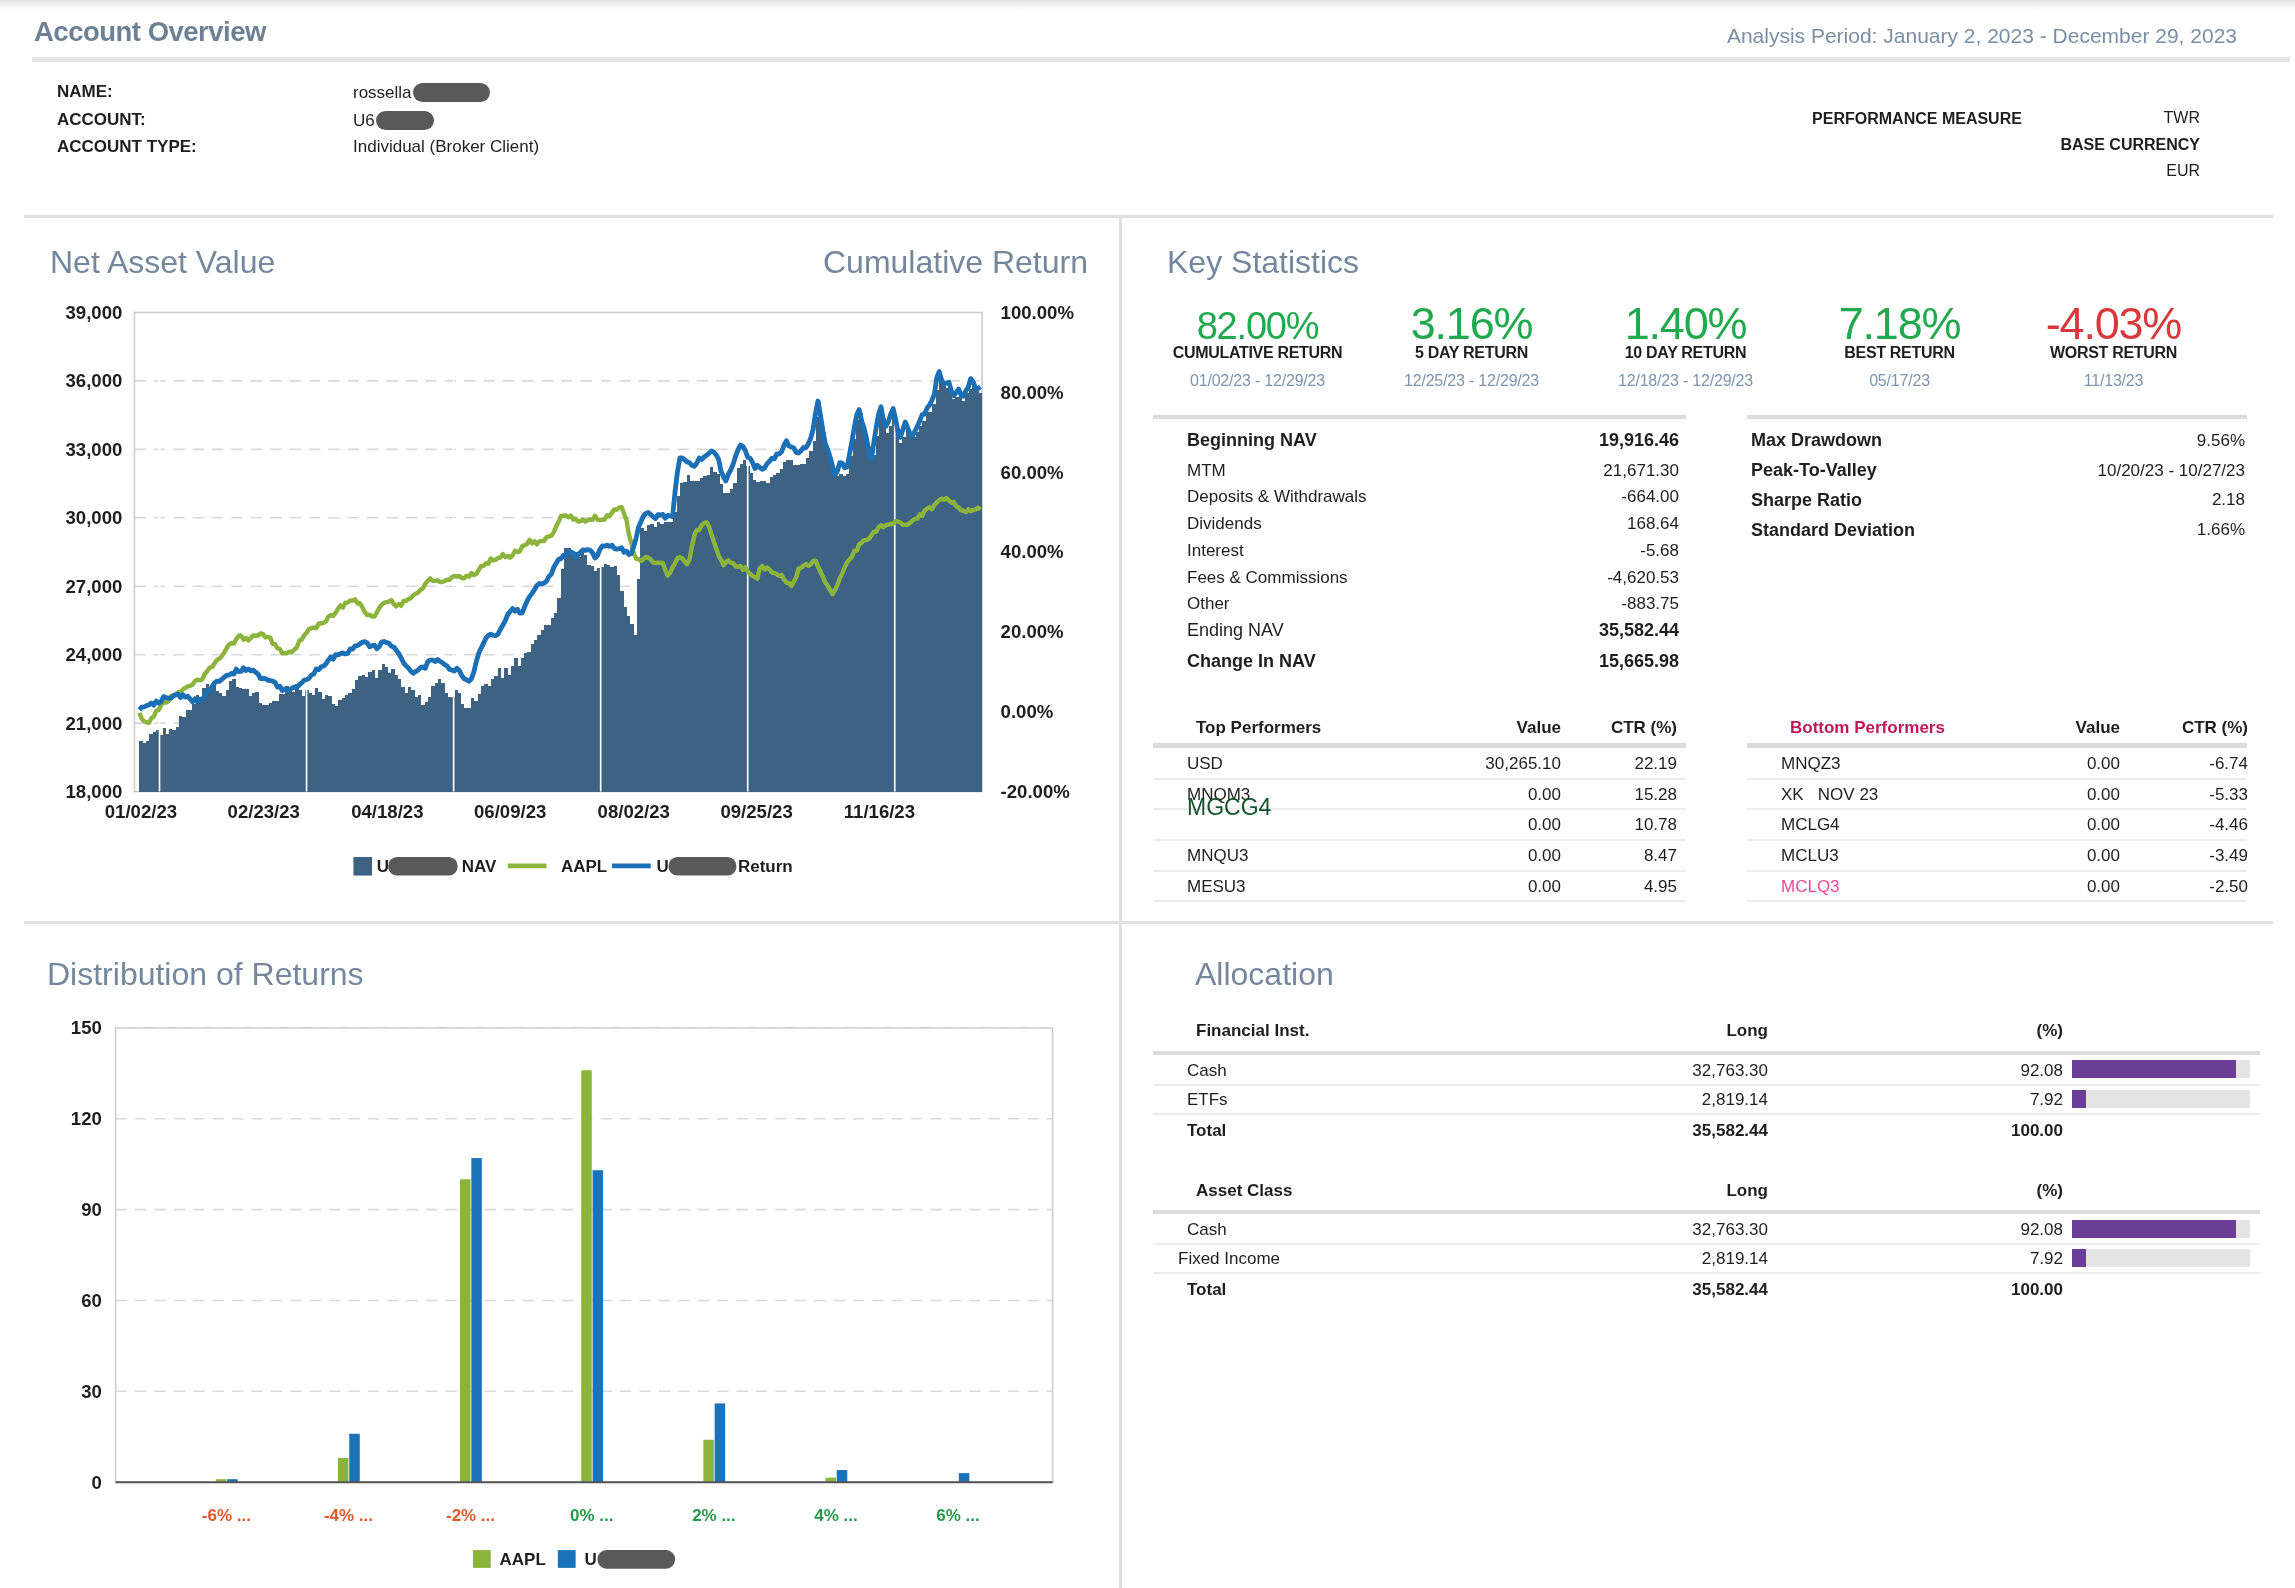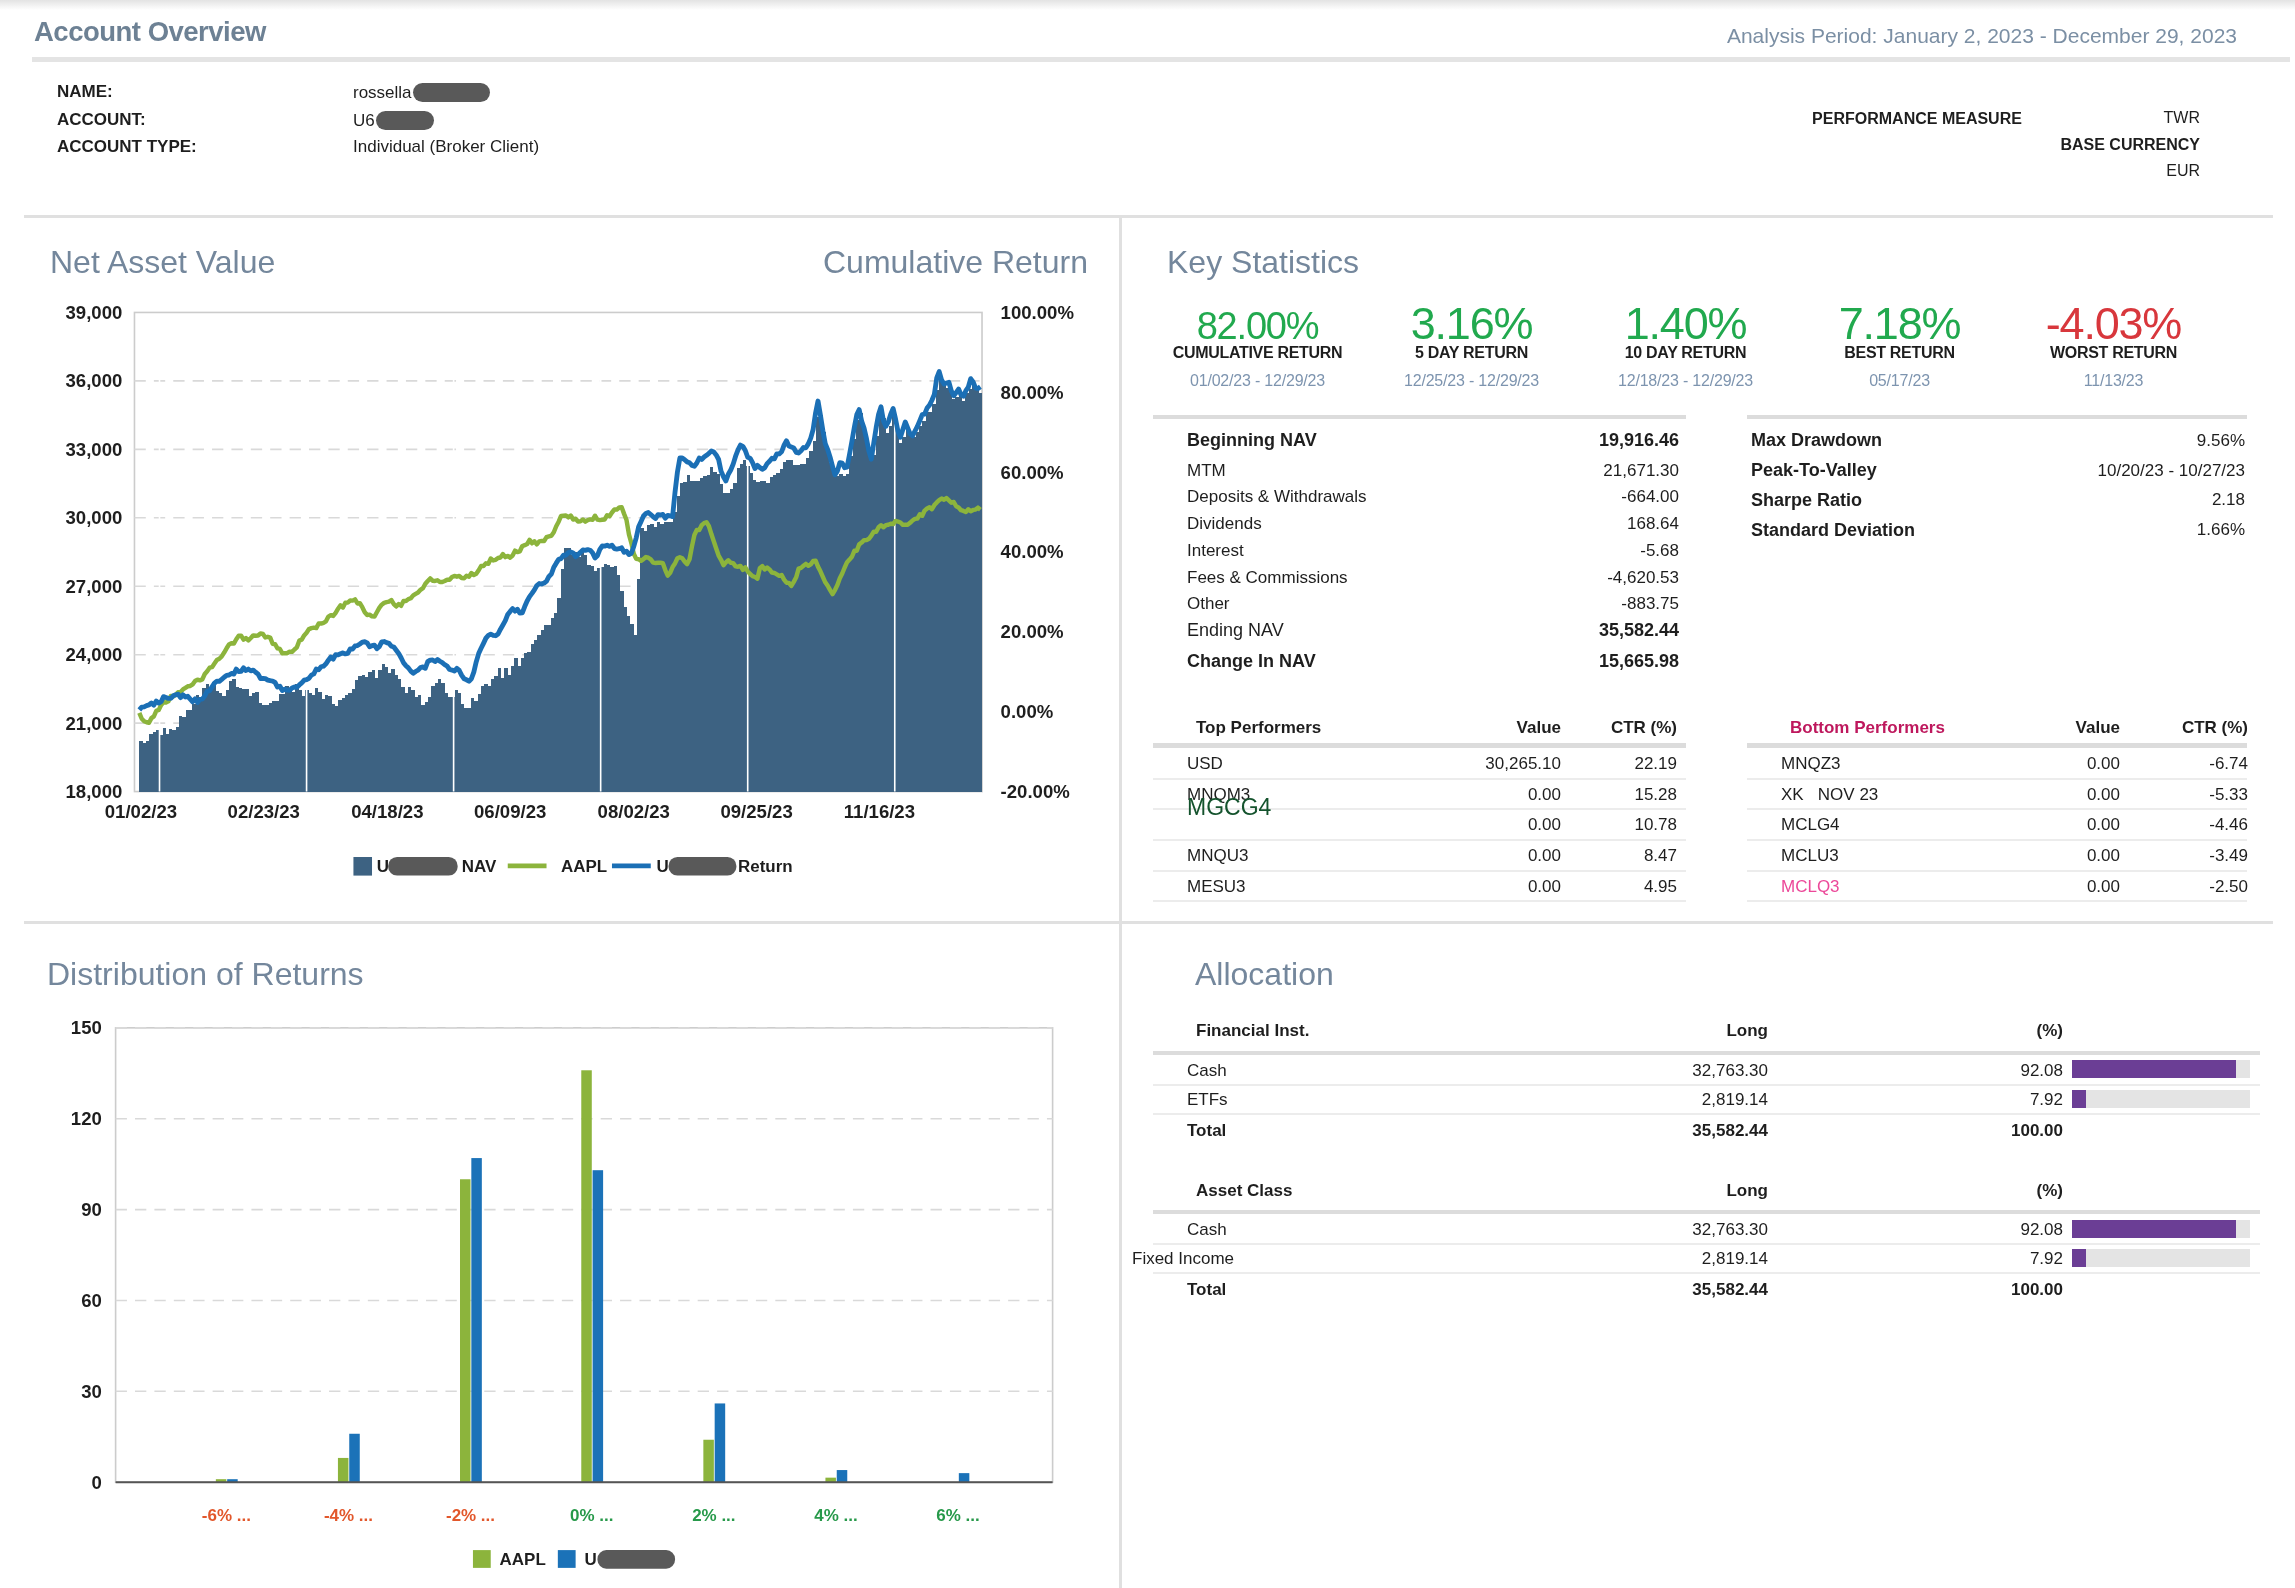--- a/index.html
+++ b/index.html
@@ -238,21 +238,21 @@
 <div class="ab" style="left:1196px;top:1182px;font-size:17px;font-weight:700;color:#1e1e1e;line-height:1;">Asset Class</div>
 <div class="ab" style="left:1202px;top:1182px;font-size:17px;font-weight:700;color:#1e1e1e;line-height:1;width:566px;text-align:right;">Long</div>
 <div class="ab" style="left:1497px;top:1182px;font-size:17px;font-weight:700;color:#1e1e1e;line-height:1;width:566px;text-align:right;">(%)</div>
 <div class="ab" style="left:1153px;top:1210px;width:1107px;height:4px;background:#dcdcdc"></div>
 <div class="ab" style="left:1187px;top:1221px;font-size:17px;font-weight:400;color:#1e1e1e;line-height:1;">Cash</div>
 <div class="ab" style="left:1202px;top:1221px;font-size:17px;font-weight:400;color:#1e1e1e;line-height:1;width:566px;text-align:right;">32,763.30</div>
 <div class="ab" style="left:1497px;top:1221px;font-size:17px;font-weight:400;color:#1e1e1e;line-height:1;width:566px;text-align:right;">92.08</div>
 <div class="ab" style="left:2072px;top:1220px;width:178px;height:18px;background:#e4e4e4"></div>
 <div class="ab" style="left:2072px;top:1220px;width:164px;height:18px;background:#6b3e95"></div>
 <div class="ab" style="left:1153px;top:1243px;width:1107px;height:1.6px;background:#ececec"></div>
-<div class="ab" style="left:1132px;top:1250px;font-size:17px;font-weight:400;color:#1e1e1e;line-height:1;">Fixed Income</div>
+<div class="ab" style="left:1178px;top:1250px;font-size:17px;font-weight:400;color:#1e1e1e;line-height:1;">Fixed Income</div>
 <div class="ab" style="left:1202px;top:1250px;font-size:17px;font-weight:400;color:#1e1e1e;line-height:1;width:566px;text-align:right;">2,819.14</div>
 <div class="ab" style="left:1497px;top:1250px;font-size:17px;font-weight:400;color:#1e1e1e;line-height:1;width:566px;text-align:right;">7.92</div>
 <div class="ab" style="left:2072px;top:1249px;width:178px;height:18px;background:#e4e4e4"></div>
 <div class="ab" style="left:2072px;top:1249px;width:13.7px;height:18px;background:#6b3e95"></div>
 <div class="ab" style="left:1153px;top:1272px;width:1107px;height:1.6px;background:#ececec"></div>
 <div class="ab" style="left:1187px;top:1281px;font-size:17px;font-weight:700;color:#1e1e1e;line-height:1;">Total</div>
 <div class="ab" style="left:1202px;top:1281px;font-size:17px;font-weight:700;color:#1e1e1e;line-height:1;width:566px;text-align:right;">35,582.44</div>
 <div class="ab" style="left:1497px;top:1281px;font-size:17px;font-weight:700;color:#1e1e1e;line-height:1;width:566px;text-align:right;">100.00</div>
 
 

